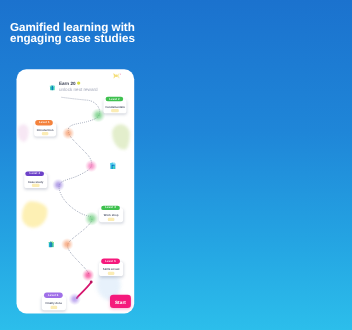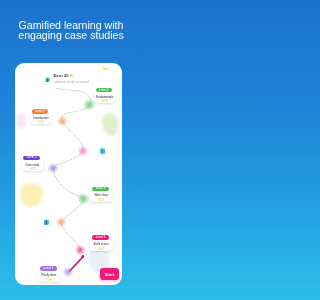--- a/index.html
+++ b/index.html
@@ -1,19 +1,19 @@
 <!DOCTYPE html>
 <html><head>
 <meta charset="utf-8">
 <style>
   html,body{margin:0;padding:0;width:139px;height:300px;overflow:hidden;}
   body{font-family:"Liberation Sans",sans-serif;background:linear-gradient(180deg,#1b72ce 0%,#1f86d8 40%,#24a3e2 72%,#2cbeeb 100%);
        -webkit-font-smoothing:antialiased;}
   .wrap{position:relative;width:139px;height:300px;}
-  .title{position:absolute;left:9px;top:20px;width:124px;color:#fff;font-size:10.6px;font-weight:normal;line-height:10px;text-align:center;}
+  .title{position:absolute;left:9px;top:20px;width:124px;color:#fff;font-size:10.6px;font-weight:bold;line-height:10px;}
   .phone{position:absolute;left:14.6px;top:63px;width:107.4px;height:222px;background:#fff;border-radius:9px;overflow:hidden;}
   .blob{position:absolute;filter:blur(4px);}
   .pathsvg{position:absolute;left:0;top:0;width:107.4px;height:222px;overflow:visible;}
   .hdr{position:absolute;left:30.6px;top:10.6px;display:flex;align-items:flex-start;gap:3.2px;}
   .hdr-txt{display:block;}
   .hdr-l1{display:block;font-size:4.2px;font-weight:bold;color:#3a4053;white-space:nowrap;line-height:4.9px;}
   .hdr-l2{display:block;font-size:4.2px;color:#a2a7b8;white-space:nowrap;line-height:5.1px;}
   .coin{display:inline-block;width:3.1px;height:3.1px;border-radius:50%;background:#d9dd3e;vertical-align:-0.2px;margin-left:1.1px;}
   .node{position:absolute;border-radius:50%;transform:translate(-50%,-50%);}
   .card{position:absolute;background:#fff;border-radius:2.4px;box-shadow:0 1px 2.6px rgba(40,55,95,.18);}

